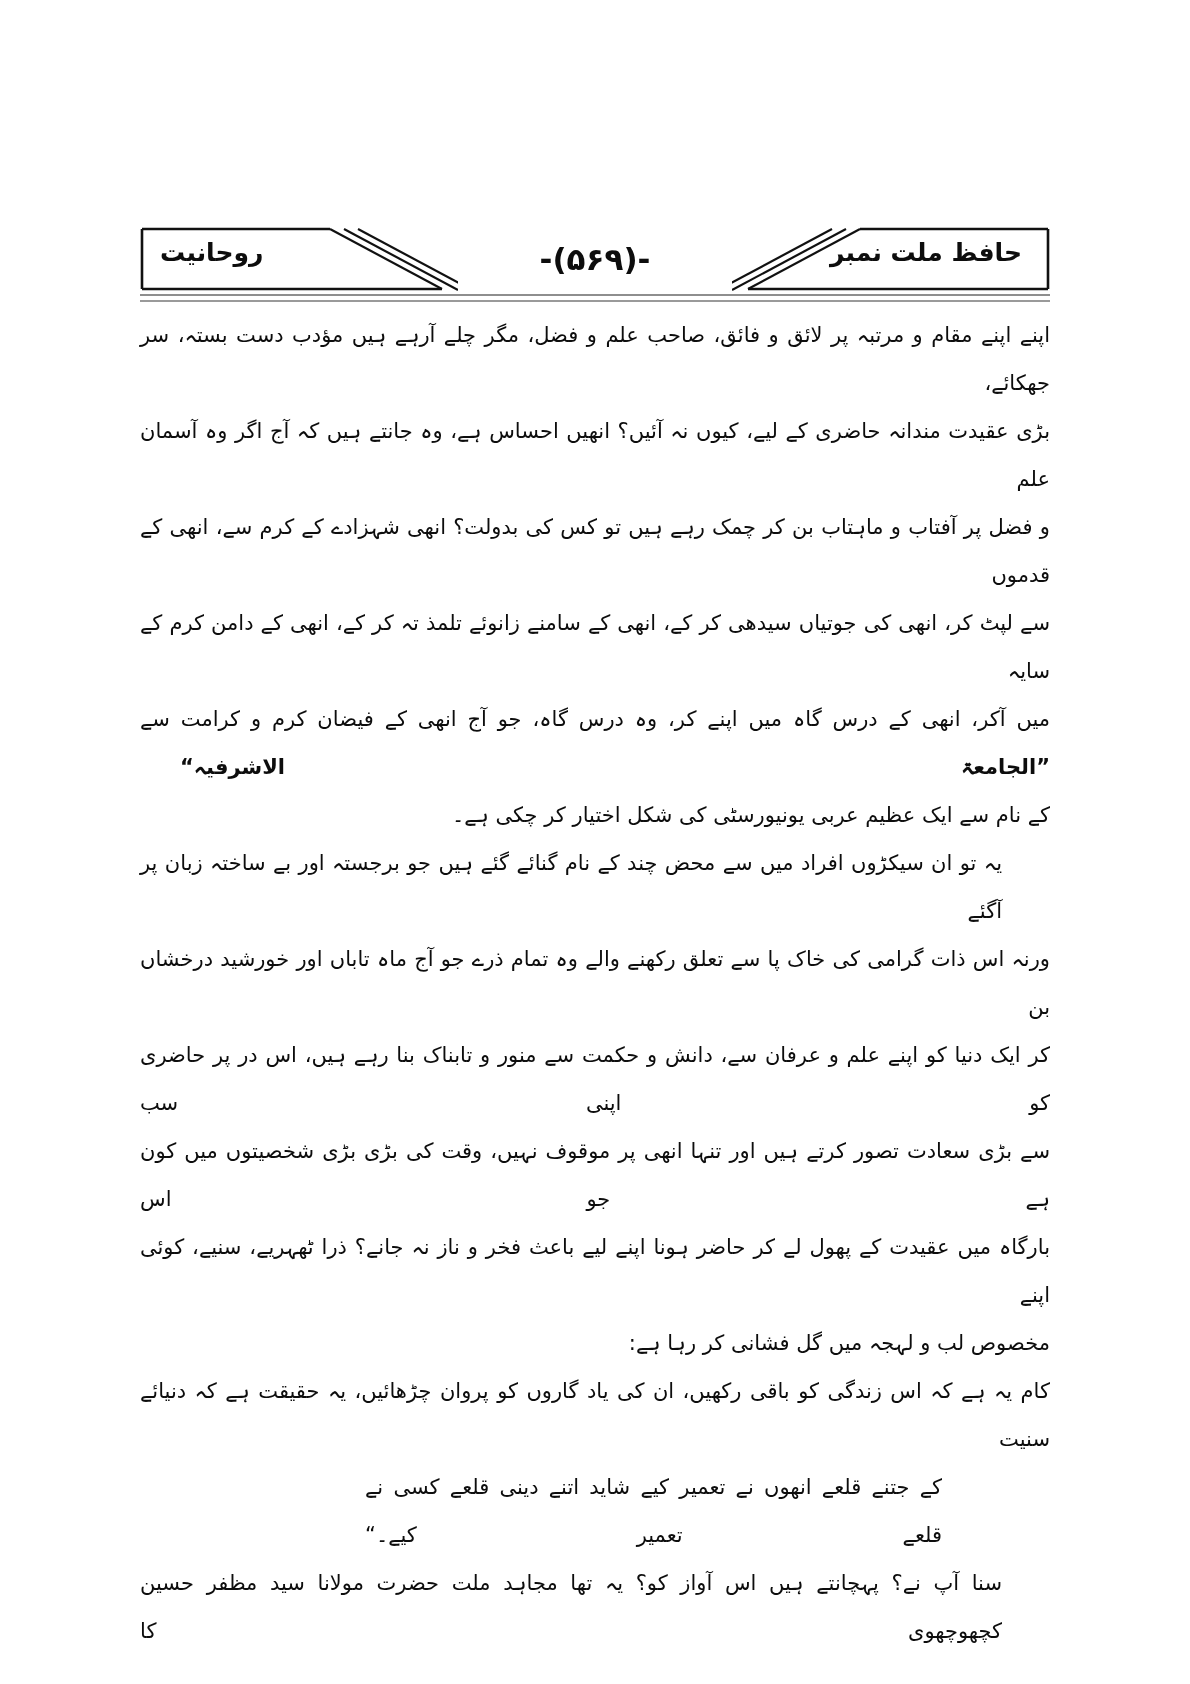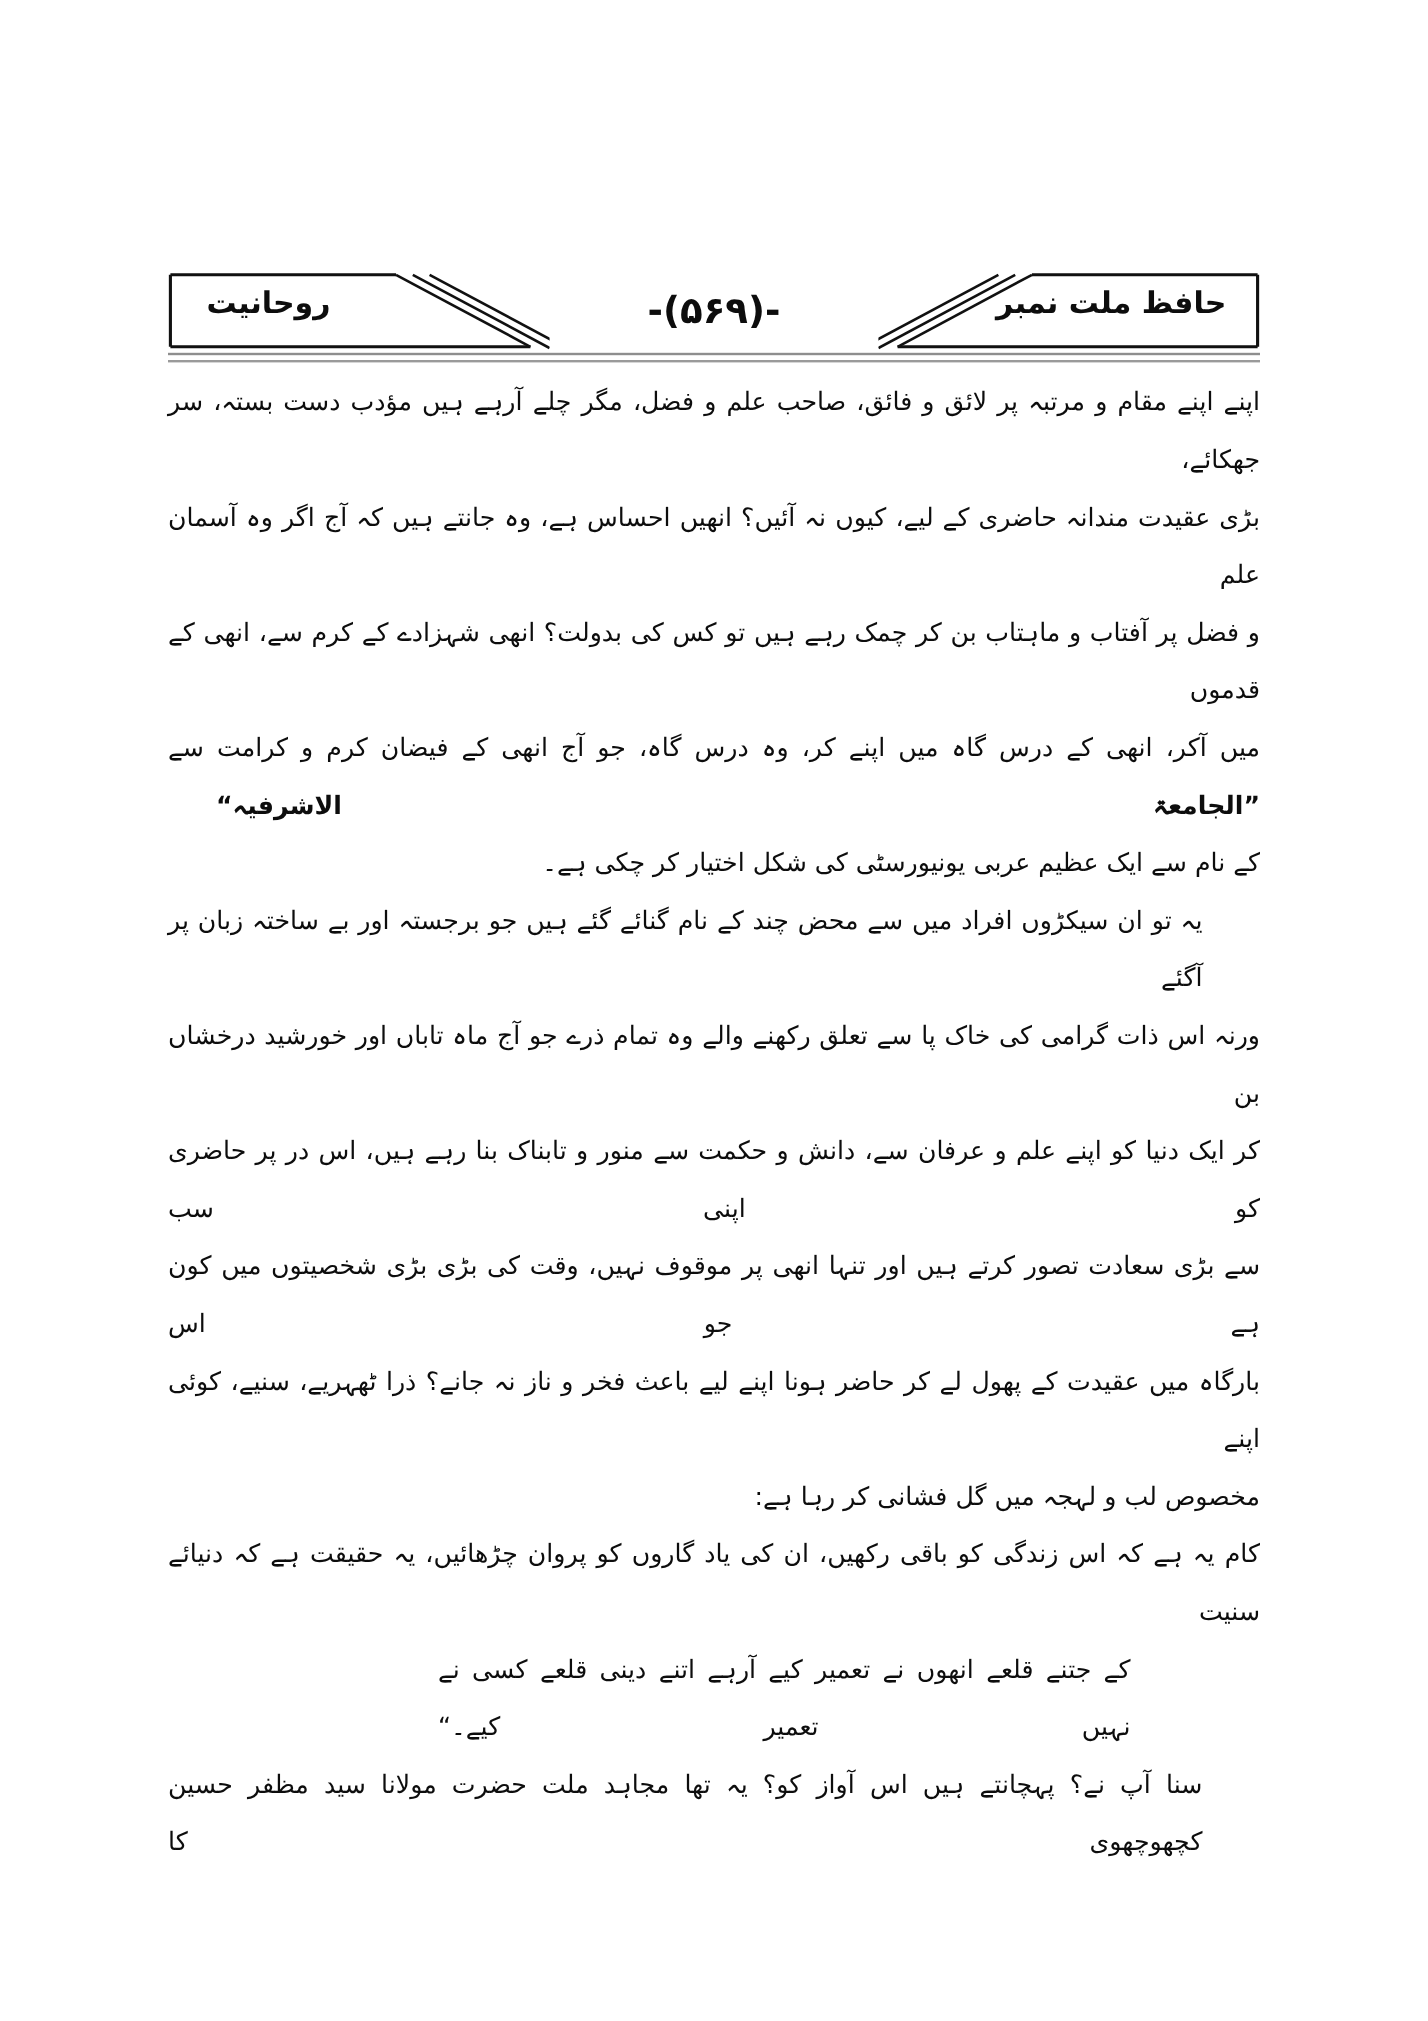--- a/index.html
+++ b/index.html
@@ -29,21 +29,21 @@
     width:318px;height:66px;
     flex:0 0 auto;
   }
   .hbox svg{position:absolute;inset:0;}
   .hbox .lbl{
     position:absolute;top:12px;
     font-size:25px;font-weight:bold;
     white-space:nowrap;
   }
   .hbox-right .lbl{right:28px;text-align:right;}
-  .hbox-left  .lbl{left:32px;}
+  .hbox-left  .lbl{left:20px;}
   .pagenum{
     flex:1 1 auto;
     display:flex;align-items:center;justify-content:center;
     font-size:31px;font-weight:bold;
     direction:ltr;
   }
   .hrule{
     margin-top:2px;
     height:4px;
     border-top:2px solid #8e8e8e;
@@ -96,27 +96,28 @@
         <span class="lbl">روحانیت</span>
       </div>
     </div>
 
     <div class="hrule"></div>
 
     <div class="body-text" id="lines">
         <div class="ln"><span>اپنے اپنے مقام و مرتبہ پر لائق و فائق، صاحب علم و فضل، مگر چلے آرہے ہیں مؤدب دست بستہ، سر جھکائے،</span></div>
         <div class="ln"><span>بڑی عقیدت مندانہ حاضری کے لیے، کیوں نہ آئیں؟ انھیں احساس ہے، وہ جانتے ہیں کہ آج اگر وہ آسمان علم</span></div>
         <div class="ln"><span>و فضل پر آفتاب و ماہتاب بن کر چمک رہے ہیں تو کس کی بدولت؟ انھی شہزادے کے کرم سے، انھی کے قدموں</span></div>
+        <div class="ln"><span>سے لپٹ کر، انھی کی جوتیاں سیدھی کر کے، انھی کے سامنے زانوئے تلمذ تہ کر کے، انھی کے دامن کرم کے سایہ</span></div>
         <div class="ln"><span>میں آکر، انھی کے درس گاہ میں اپنے کر، وہ درس گاہ، جو آج انھی کے فیضان کرم و کرامت سے </span><span class="b">”الجامعۃ الاشرفیہ“</span></div>
         <div class="ln end"><span>کے نام سے ایک عظیم عربی یونیورسٹی کی شکل اختیار کر چکی ہے۔</span></div>
         <div class="ln ind"><span>یہ تو ان سیکڑوں افراد میں سے محض چند کے نام گنائے گئے ہیں جو برجستہ اور بے ساختہ زبان پر آگئے</span></div>
         <div class="ln"><span>ورنہ اس ذات گرامی کی خاک پا سے تعلق رکھنے والے وہ تمام ذرے جو آج ماہ تاباں اور خورشید درخشاں بن</span></div>
         <div class="ln"><span>کر ایک دنیا کو اپنے علم و عرفان سے، دانش و حکمت سے منور و تابناک بنا رہے ہیں، اس در پر حاضری کو اپنی سب</span></div>
         <div class="ln"><span>سے بڑی سعادت تصور کرتے ہیں اور تنہا انھی پر موقوف نہیں، وقت کی بڑی بڑی شخصیتوں میں کون ہے جو اس</span></div>
         <div class="ln"><span>بارگاہ میں عقیدت کے پھول لے کر حاضر ہونا اپنے لیے باعث فخر و ناز نہ جانے؟ ذرا ٹھہریے، سنیے، کوئی اپنے</span></div>
         <div class="ln end"><span>مخصوص لب و لہجہ میں گل فشانی کر رہا ہے:</span></div>
         <div class="ln"><span>کام یہ ہے کہ اس زندگی کو باقی رکھیں، ان کی یاد گاروں کو پروان چڑھائیں، یہ حقیقت ہے کہ دنیائے سنیت</span></div>
-        <div class="ln qc"><span>کے جتنے قلعے انھوں نے تعمیر کیے آرہے اتنے دینی قلعے کسی نے نہیں تعمیر کیے۔“</span></div>
+        <div class="ln qc"><span>کے جتنے قلعے انھوں نے تعمیر کیے شاید اتنے دینی قلعے کسی نے قلعے تعمیر کیے۔“</span></div>
         <div class="ln ind"><span>سنا آپ نے؟ پہچانتے ہیں اس آواز کو؟ یہ تھا مجاہد ملت حضرت مولانا سید مظفر حسین کچھوچھوی کا</span></div>
       </div>
 
   </div>
 </div>
 
 </body></html>

